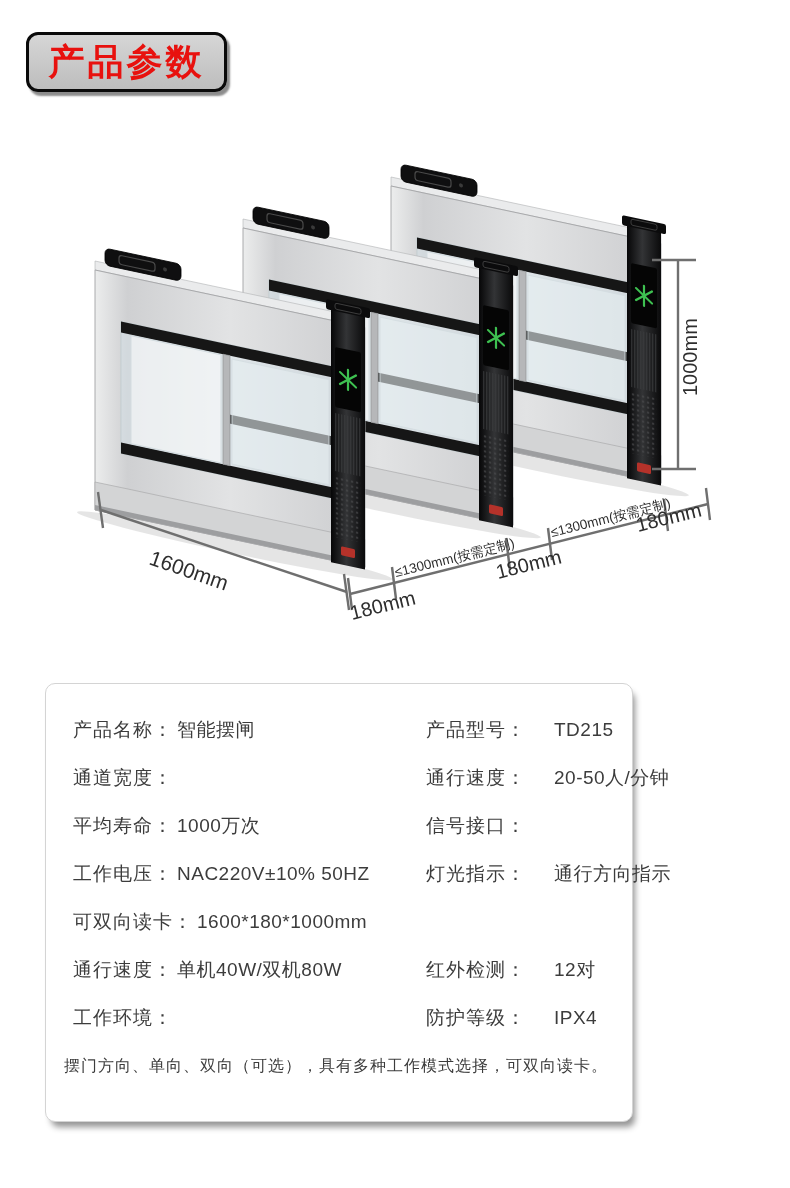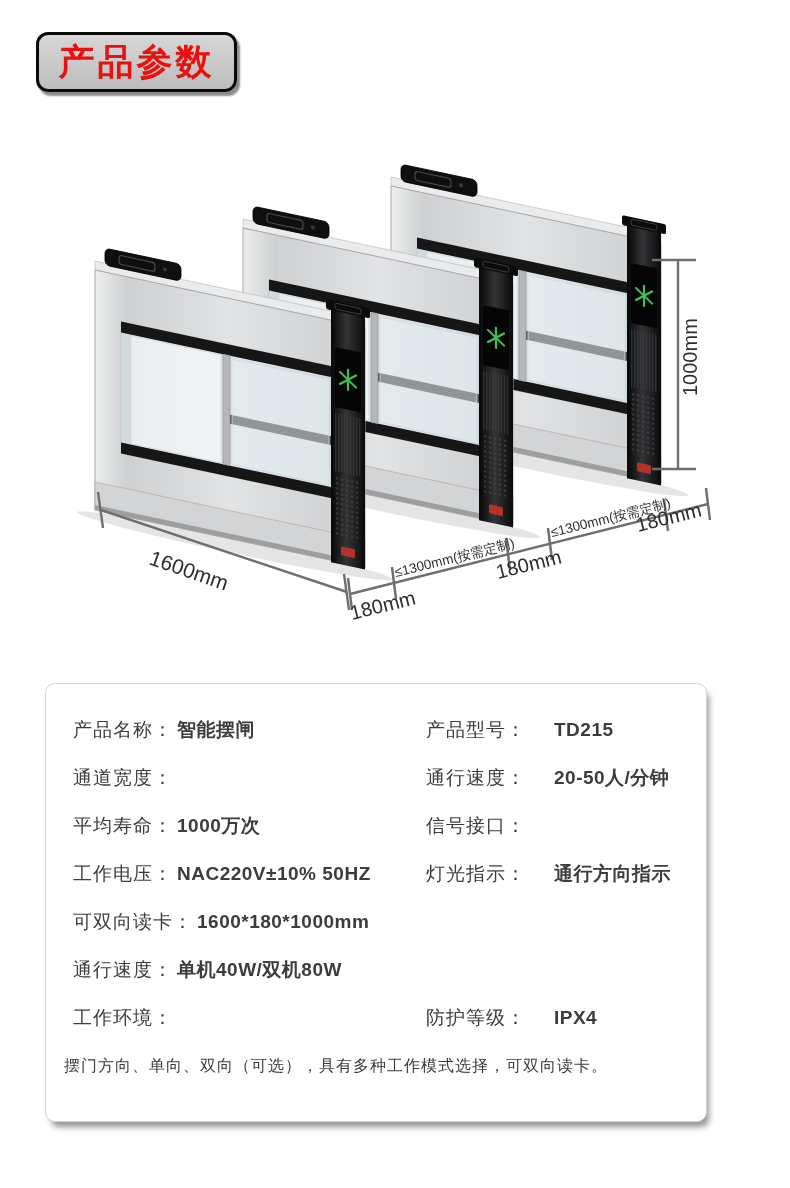--- a/index.html
+++ b/index.html
@@ -1,41 +1,41 @@
 <!DOCTYPE html>
 <html><head>
 <meta charset="utf-8">
 <style>
   html,body{margin:0;padding:0;background:#ffffff;}
   .page{position:relative;width:790px;height:1188px;background:#ffffff;overflow:hidden;
         font-family:"Liberation Sans",sans-serif;}
 
   
-  .badge{position:absolute;left:36px;top:32px;width:201px;height:60px;
+  .badge{position:absolute;left:26px;top:32px;width:201px;height:60px;
          background:linear-gradient(#d6d6d6,#bdbdbd);
          border:3px solid #0a0a0a;border-radius:12px;
          box-shadow:3px 4px 2px rgba(0,0,0,0.45);
          display:flex;align-items:center;justify-content:center;box-sizing:border-box;}
   .badge span{color:#e8110e;font-size:36px;font-weight:bold;letter-spacing:3px;line-height:1;}
 
   
   .render{position:absolute;left:0;top:130px;width:790px;height:530px;}
   .render text{font-family:"Liberation Sans",sans-serif;fill:#2e2e2e;}
 
   
-  .card{position:absolute;left:45px;top:683px;width:662px;height:439px;box-sizing:border-box;
+  .card{position:absolute;left:45px;top:683px;width:588px;height:439px;box-sizing:border-box;
         background:#ffffff;border:1px solid #d4d4d4;border-radius:10px;
         box-shadow:4px 7px 6px -2px rgba(0,0,0,0.42);
         padding-top:22px;color:#3c3c3c;}
   .row{display:flex;height:48px;align-items:center;padding:0 27px;font-size:19px;}
   .cell{display:flex;align-items:center;white-space:nowrap;}
   .cell.left{width:353px;flex:none;}
   .cell.right{flex:1;gap:24px;}
   .lbl{letter-spacing:1px;}
-  .val{margin-left:4px;letter-spacing:0.5px;font-weight:bold;}
+  .val{margin-left:4px;letter-spacing:0.5px;}
   .val.small{font-size:16px;letter-spacing:0;}
   .footnote{padding:14px 18px 0 18px;font-size:16px;letter-spacing:1px;white-space:nowrap;}
 </style>
 </head>
 <body>
 
 <div class="page">
 
   <div class="badge">
     <span>产品参数</span>
@@ -174,20 +174,24 @@
       <div class="cell left">
         <span class="lbl">可双向读卡：</span>
         <span class="val">1600*180*1000mm</span>
       </div>
     </div>
     <div class="row">
       <div class="cell left">
         <span class="lbl">通行速度：</span>
         <span class="val">单机40W/双机80W</span>
       </div>
+      <div class="cell right">
+        <span class="lbl">红外检测：</span>
+        <span class="val">12对</span>
+      </div>
     </div>
     <div class="row">
       <div class="cell left">
         <span class="lbl">工作环境：</span>
       </div>
       <div class="cell right">
         <span class="lbl">防护等级：</span>
         <span class="val">IPX4</span>
       </div>
     </div>

